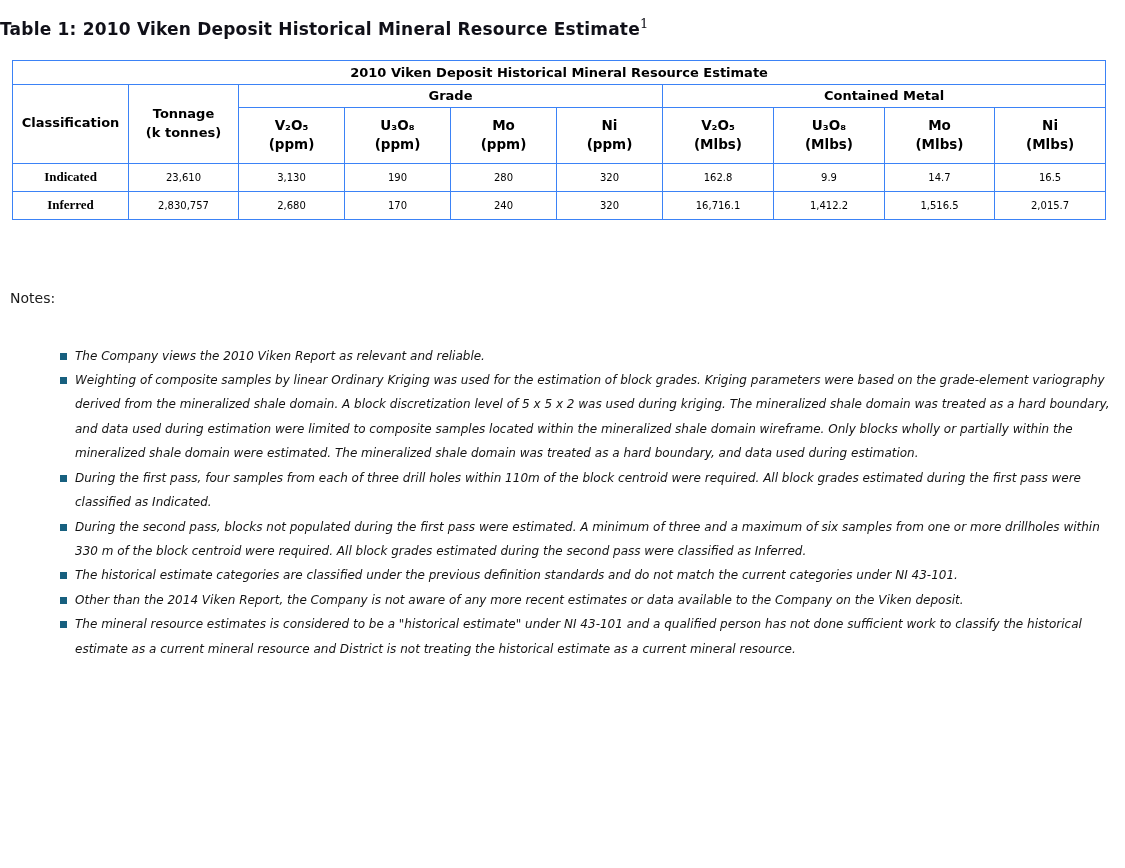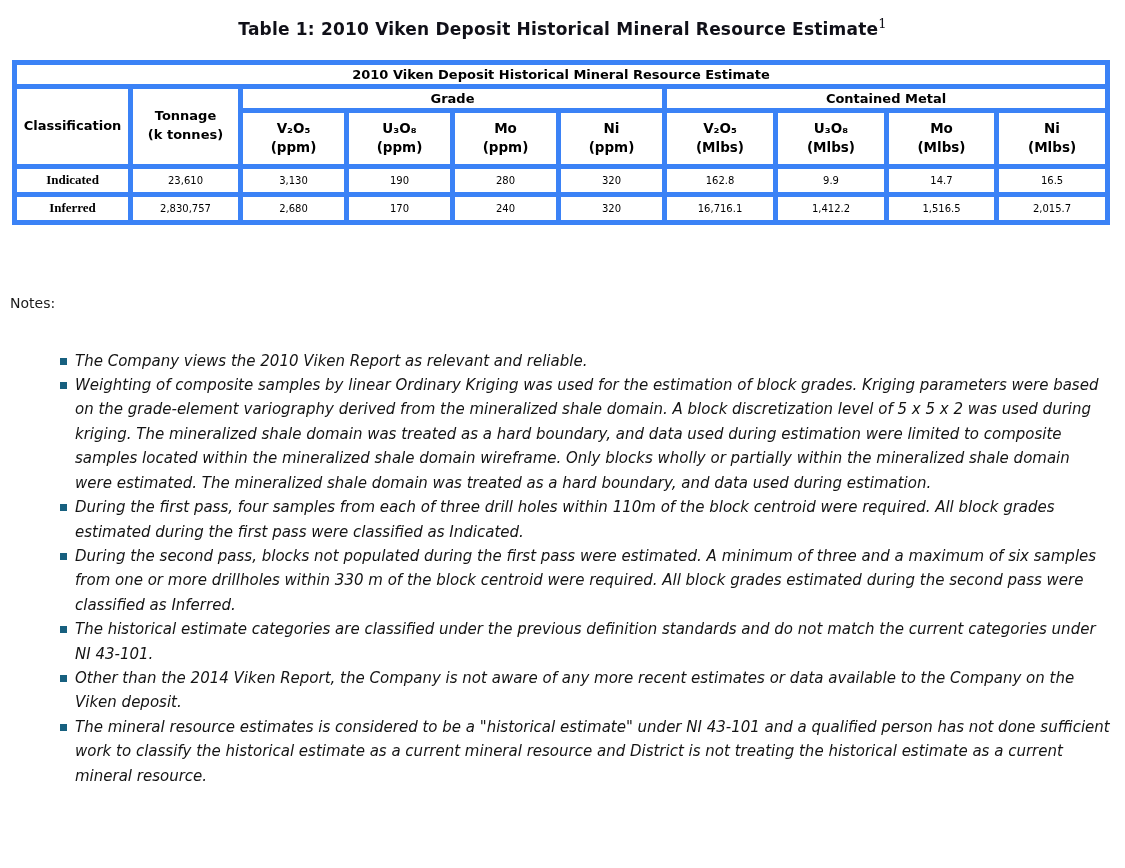--- a/index.html
+++ b/index.html
@@ -5,41 +5,41 @@
   * { margin: 0; padding: 0; box-sizing: border-box; }
   html, body { background: #ffffff; }
   body {
     width: 1125px;
     height: 868px;
     font-family: "DejaVu Sans", "Liberation Sans", sans-serif;
     color: #000000;
     overflow: hidden;
   }
   .page-title {
-    text-align: center;
+    text-align: left;
     font-size: 17px;
     font-weight: bold;
     color: #101018;
     margin-top: 16px;
     letter-spacing: 0.2px;
   }
   .page-title sup {
     font-family: "DejaVu Serif", "Liberation Serif", serif;
     font-weight: normal;
     font-size: 13px;
   }
   table.resource-table {
     border-collapse: collapse;
     margin: 21px 12px 0 12px;
     width: 1093px;
     table-layout: fixed;
   }
   table.resource-table th,
   table.resource-table td {
-    border: 5px solid #3b82f6;
+    border: 1px solid #3b82f6;
     text-align: center;
     vertical-align: middle;
     padding: 2px 4px;
   }
   .caption-row th { font-size: 13px; font-weight: bold; height: 24px; }
   .group-row th   { font-size: 13px; font-weight: bold; height: 23px; }
   .sub-row th     { font-size: 13.5px; font-weight: bold; height: 56px; white-space: pre-line; line-height: 1.45; }
   th.span-head    { font-size: 13px; font-weight: bold; white-space: pre-line; line-height: 1.45; }
   .data-row       { height: 28px; }
   .data-row td    { font-size: 10px; }
@@ -51,21 +51,21 @@
   }
   ul.notes-list {
     list-style: none;
     margin: 38px 8px 0 60px;
     width: 1050px;
   }
   ul.notes-list li {
     position: relative;
     padding-left: 15px;
     font-style: italic;
-    font-size: 15px;
+    font-size: 12px;
     line-height: 24.4px;
     color: #141414;
   }
   ul.notes-list .bullet {
     position: absolute;
     left: 0;
     top: 9px;
     width: 7px;
     height: 7px;
     background: #17607f;

